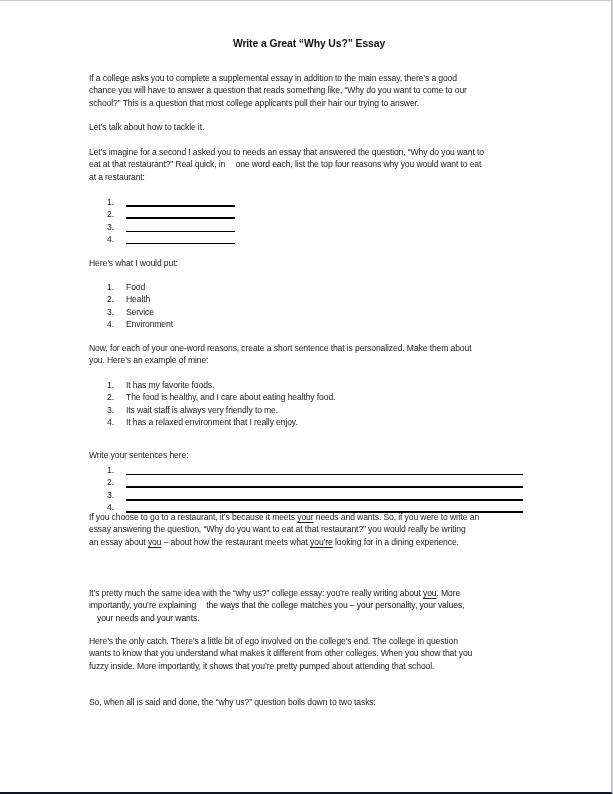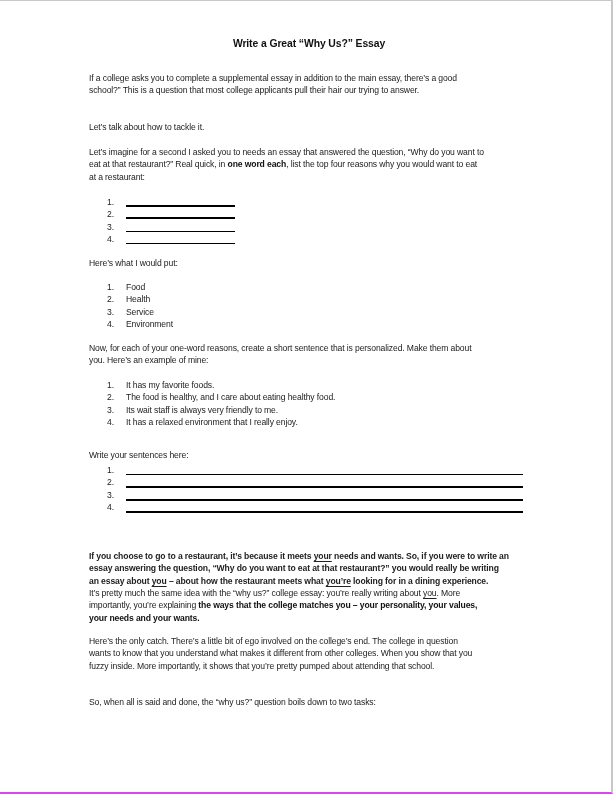--- a/index.html
+++ b/index.html
@@ -2,50 +2,51 @@
 <html><head>
   <meta charset="utf-8">
   <style>
     html, body { margin: 0; padding: 0; background: #ffffff; }
     body { width: 613px; height: 794px; overflow: hidden; position: relative; }
     .page {
       position: absolute; left: 0; top: 0; width: 611px; height: 791px;
       background: #ffffff;
       border-top: 1px solid #c8c8c8;
       border-right: 2px solid #c8c8c8;
-      border-bottom: 2px solid #d946ef;
+      border-bottom: 2px solid #0f172a;
     }
     .content {
       position: absolute; left: 89px; top: 0; width: 440px;
       font-family: "Liberation Sans", sans-serif;
       font-size: 8.6px; color: #222222; line-height: 12.3px;
     }
     .title {
       position: absolute; left: 0; width: 440px; top: 37px; text-align: center;
       font-weight: bold; font-size: 10.4px; color: #111111; letter-spacing: -0.1px;
     }
     .p { position: absolute; left: 0; width: 440px; margin: 0; letter-spacing: -0.12px; }
-    .b { font-weight: bold; color: #111; }
+    .b { font-weight: normal; color: #111; margin-left: 8px; }
     .u { text-decoration: underline; text-decoration-thickness: 1px; text-underline-offset: 1.5px; }
     .ol { position: absolute; left: 0; width: 440px; margin: 0; padding: 0; list-style: none; }
     .li { position: relative; height: 12.3px; }
     .num { position: absolute; left: 18px; }
     .txt { position: absolute; left: 37px; white-space: nowrap; letter-spacing: -0.12px; }
     .blank { position: absolute; left: 37px; background: #000; }
   </style>
 </head>
 <body>
 
 <div class="page">
   <div class="content">
 
     <div class="title">Write a Great “Why Us?” Essay</div>
 
     <div class="p" style="top:71px;">
       <div>If a college asks you to complete a supplemental essay in addition to the main essay, there’s a good</div>
+      <div>chance you will have to answer a question that reads something like, “Why do you want to come to our</div>
       <div>school?” This is a question that most college applicants pull their hair our trying to answer.</div>
     </div>
 
     <div class="p" style="top:120px;">Let’s talk about how to tackle it.</div>
 
     <div class="p" style="top:145px;">
       <div>Let’s imagine for a second I asked you to needs an essay that answered the question, “Why do you want to</div>
       <div><span>eat at that restaurant?” Real quick, in </span><span class="b">one word each</span><span>, list the top four reasons why you would want to eat</span></div>
       <div>at a restaurant:</div>
     </div>
@@ -128,21 +129,21 @@
       <div class="li">
         <span class="num">3.</span>
         <span class="blank" style="top:10px; width:397px; height:2px;"></span>
       </div>
       <div class="li">
         <span class="num">4.</span>
         <span class="blank" style="top:10px; width:397px; height:2px;"></span>
       </div>
     </div>
 
-    <div class="p" style="top:549px;font-weight:bold;">
+    <div class="p" style="top:510px;">
       <div><span>If you choose to go to a restaurant, it’s because it meets </span><span class="u">your</span><span> needs and wants. So, if you were to write an</span></div>
       <div>essay answering the question, “Why do you want to eat at that restaurant?” you would really be writing</div>
       <div><span>an essay about </span><span class="u">you</span><span> – about how the restaurant meets what </span><span class="u">you’re</span><span> looking for in a dining experience.</span></div>
     </div>
 
     <div class="p" style="top:586px;">
       <div><span>It’s pretty much the same idea with the “why us?” college essay: you’re really writing about </span><span class="u">you</span><span>. More</span></div>
       <div><span>importantly, you’re explaining </span><span class="b">the ways that the college matches you – your personality, your values,</span></div>
       <div class="b">your needs and your wants.</div>
     </div>

